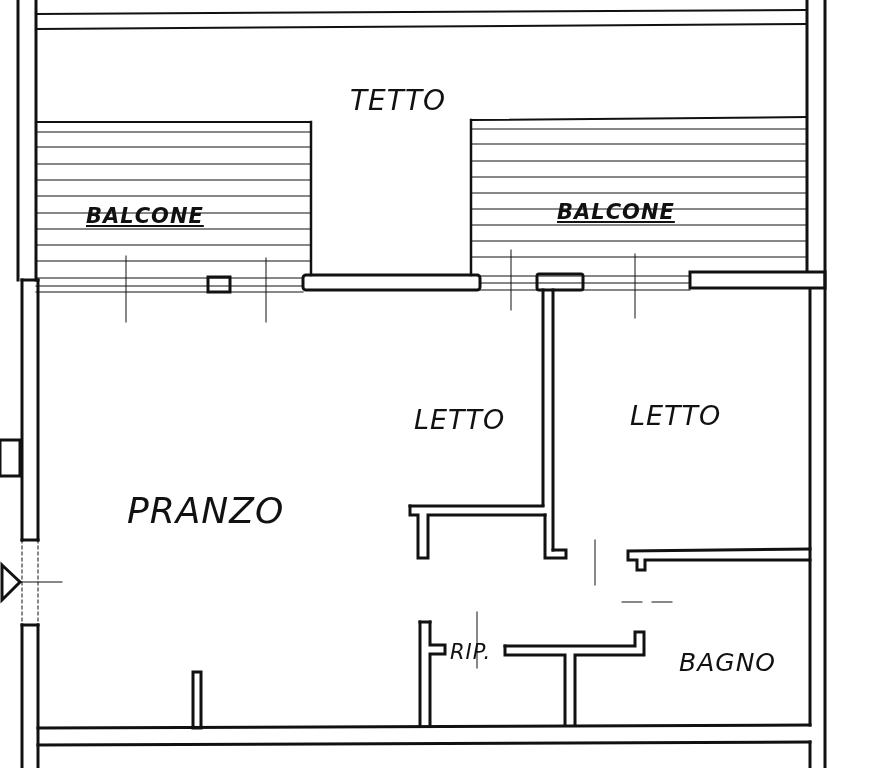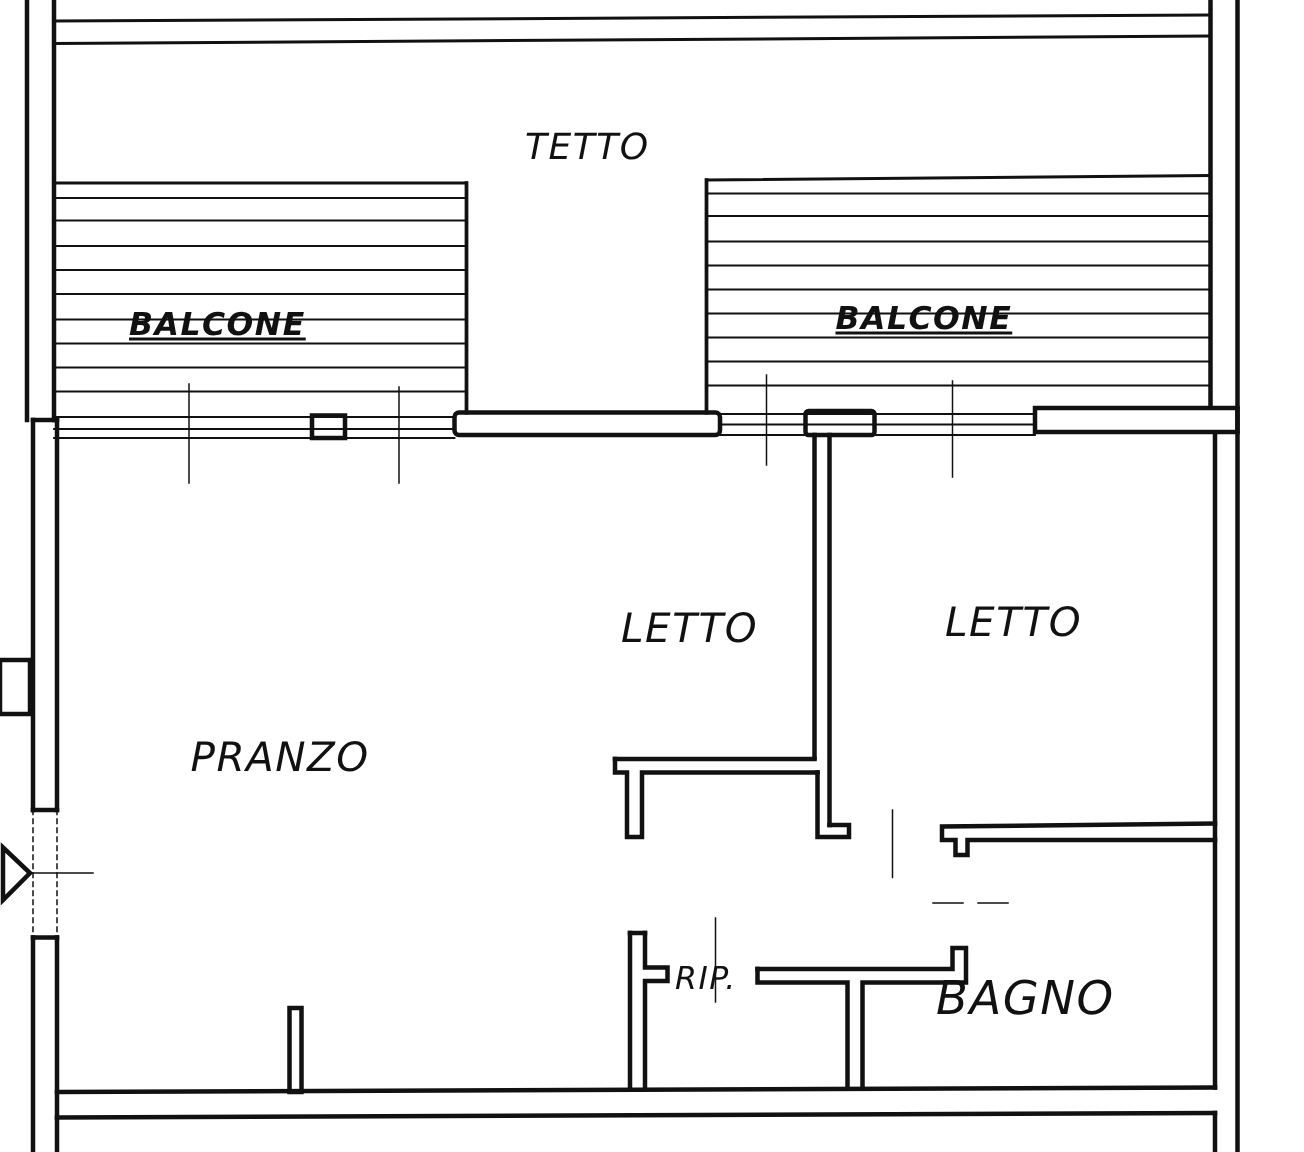--- a/index.html
+++ b/index.html
@@ -123,20 +123,20 @@
     </g>
 
     <g>
       <rect x="0" y="440" width="20" height="36" stroke-width="3"></rect>
       <path d="M2 565 L20 582 L2 600 Z" stroke-width="3"></path>
       <line x1="20" y1="582" x2="62" y2="582" stroke-width="1"></line>
     </g>
   </g>
 </svg>
 
-<div class="lbl" style="left:350px;top:84px;font-size:24px;">TETTO</div>
+<div class="lbl" style="left:350px;top:84px;font-size:28px;">TETTO</div>
 <div class="lbl lbl-u" style="left:86px;top:204px;font-size:21px;">BALCONE</div>
 <div class="lbl lbl-u" style="left:557px;top:200px;font-size:21px;">BALCONE</div>
 <div class="lbl" style="left:414px;top:404px;font-size:27px;">LETTO</div>
 <div class="lbl" style="left:630px;top:400px;font-size:27px;">LETTO</div>
-<div class="lbl" style="left:127px;top:490px;font-size:27px;">PRANZO</div>
-<div class="lbl" style="left:624px;top:648px;font-size:31px;">BAGNO</div>
+<div class="lbl" style="left:127px;top:490px;font-size:36px;">PRANZO</div>
+<div class="lbl" style="left:679px;top:648px;font-size:25px;">BAGNO</div>
 <div class="lbl" style="left:450px;top:640px;font-size:21px;">RIP.</div>
 
 </body></html>

